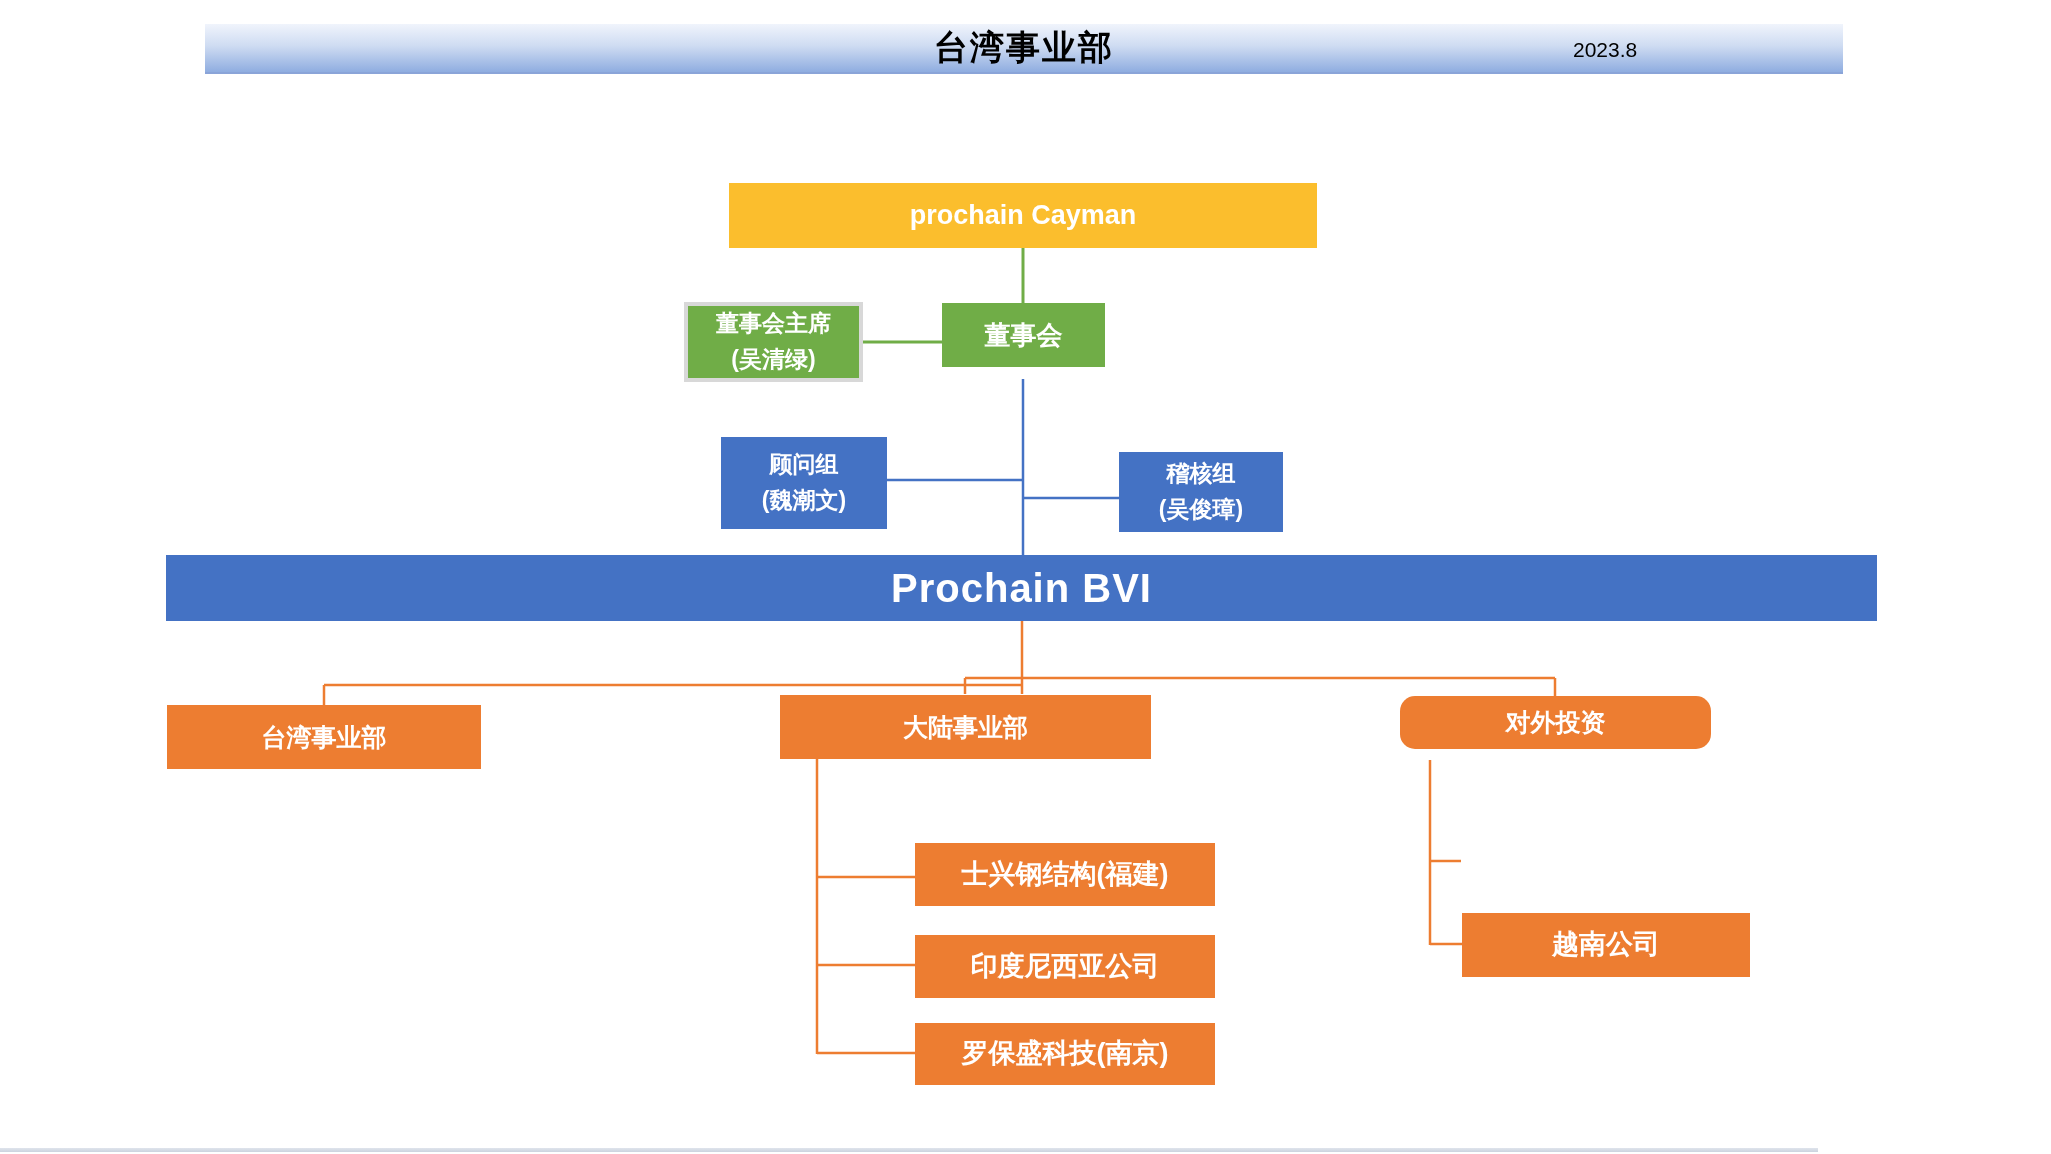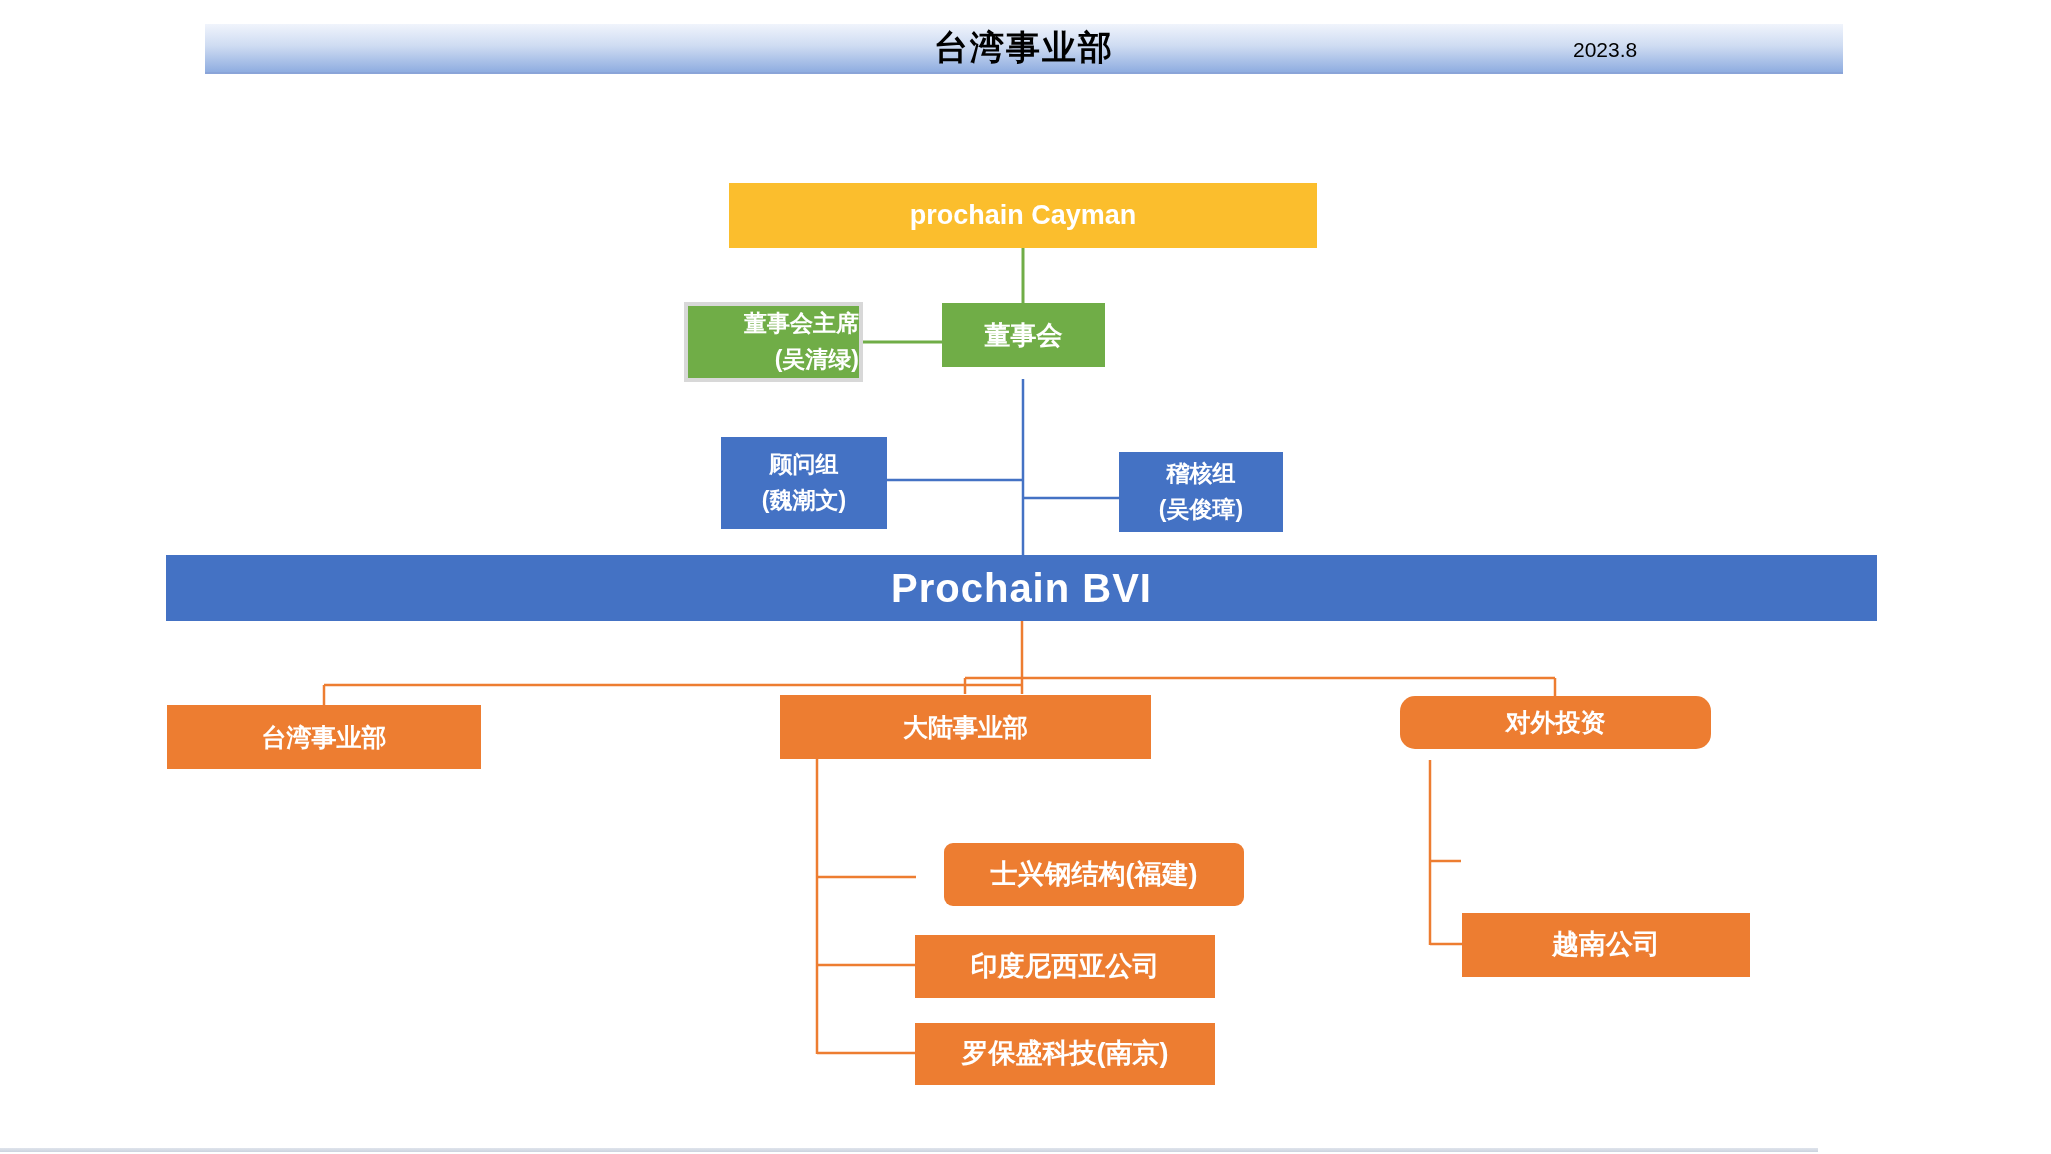--- a/index.html
+++ b/index.html
@@ -27,29 +27,29 @@
     position:absolute;display:flex;flex-direction:column;align-items:center;
     justify-content:center;text-align:center;color:#ffffff;font-weight:bold;
     box-sizing:border-box;line-height:1.55;
   }
   .yellow{background:#fbbe2d;}
   .green{background:#70ad47;}
   .blue{background:#4472c4;}
   .orange{background:#ed7d31;}
   
   #n-cayman     {left:729px; top:183px; width:588px; height:65px; font-size:27px;}
-  #n-chairman   {left:684px; top:302px; width:179px; height:80px; font-size:23px; border:4px solid #d8d8d8;align-items:flex-end;}
+  #n-chairman   {left:684px; top:302px; width:179px; height:80px; font-size:23px; border:4px solid #d8d8d8;}
   #n-board      {left:942px; top:303px; width:163px; height:64px; font-size:26px;}
   #n-advisory   {left:721px; top:437px; width:166px; height:92px; font-size:23px;}
   #n-audit      {left:1119px;top:452px; width:164px; height:80px; font-size:23px;}
   #n-bvi        {left:166px; top:555px; width:1711px;height:66px; font-size:40px; letter-spacing:1px;}
   #n-taiwan     {left:167px; top:705px; width:314px; height:64px; font-size:25px;}
   #n-mainland   {left:780px; top:695px; width:371px; height:64px; font-size:25px;}
   #n-outbound   {left:1400px;top:696px; width:311px; height:53px; font-size:25px;border-radius:15px;}
-  #n-shixing    {left:944px; top:843px; width:300px; height:63px; font-size:27px;border-radius:9px;}
+  #n-shixing    {left:915px; top:843px; width:300px; height:63px; font-size:27px;}
   #n-nanjing    {left:915px; top:935px; width:300px; height:63px; font-size:27px;}
   #n-luobaosheng{left:915px; top:1023px;width:300px; height:62px; font-size:27px;}
   #n-indonesia  {left:1459px;top:832px; width:288px; height:68px; font-size:27px;}
   #n-vietnam    {left:1462px;top:913px; width:288px; height:64px; font-size:27px;}
   
   .bottom-divider{
     position:absolute;left:0;top:1148px;width:1818px;height:4px;
     background:linear-gradient(to bottom,#dfe4ec,#ccd3de);
   }
 </style>

